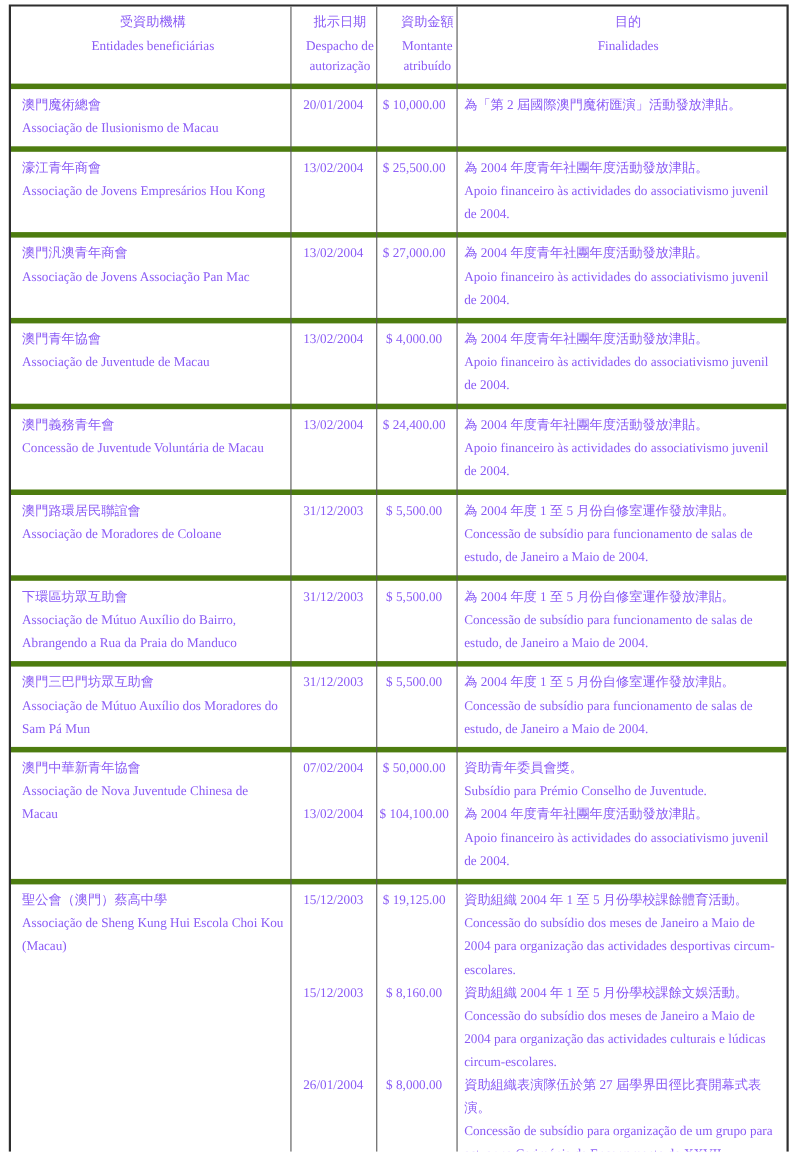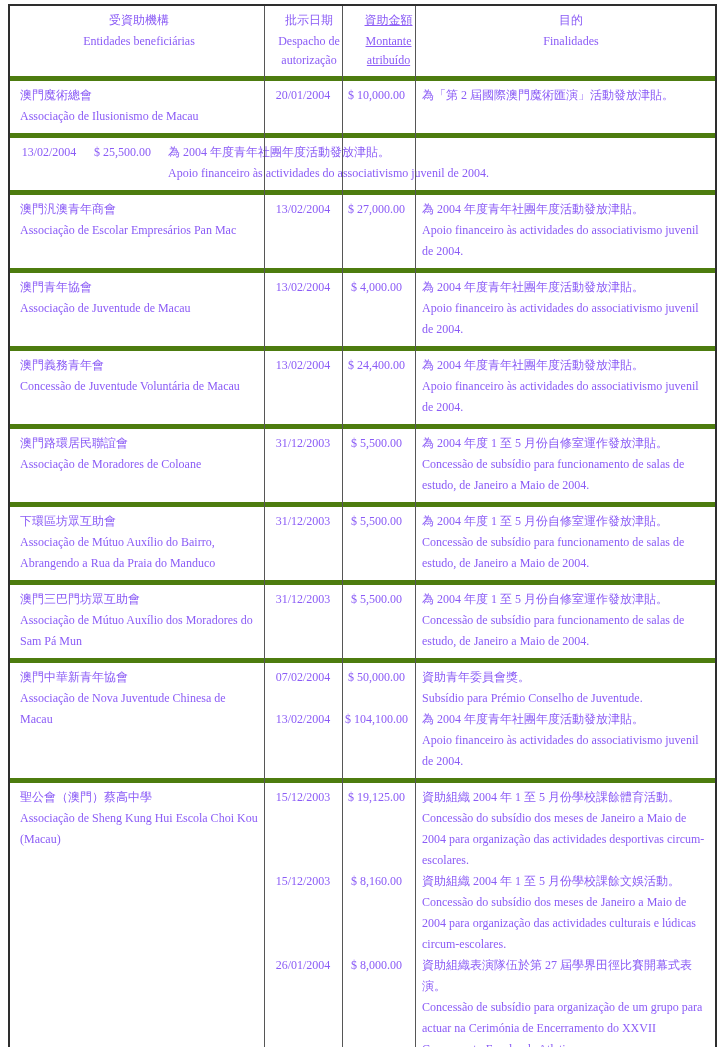--- a/index.html
+++ b/index.html
@@ -32,21 +32,21 @@
     z-index: 2;
   }
   .vline-1 { left: 254px; }
   .vline-2 { left: 332px; }
   .vline-3 { left: 405px; }
   .hrow { display: flex; border-top: 1px solid #454545; align-items: stretch; }
   .hrow.first { border-top: none; }
   .hcell { text-align: center; padding: 5px 2px 6px 2px; line-height: 19px; }
   .hc1 { width: 254px; }
   .hc2 { width: 78px; }
-  .hc3 { width: 73px; text-decoration: underline; }
+  .hc3 { width: 73px; }
   .hc4 { flex: 1; }
   .row { display: flex; border-top: 5px solid #4d7c0f; align-items: stretch; }
   .name-cell { width: 254px; padding: 4px 6px 6px 10px; box-sizing: border-box; }
   .entries { flex: 1; display: flex; flex-direction: column; }
   .entry { display: flex; align-items: stretch; }
   .date-cell {
     width: 78px; box-sizing: border-box;
     text-align: center; white-space: nowrap; padding-top: 0;
   }
   .amount-cell {
@@ -99,36 +99,40 @@
     <div class="date-cell">20/01/2004</div>
     <div class="amount-cell">$ 10,000.00</div>
     <div class="purpose-cell">
       <div class="zh-line">為「第 2 屆國際澳門魔術匯演」活動發放津貼。</div>
     </div>
   </div>
 </div>
   </div>
 
   <div class="row">
+    <div class="name-cell">
+      <div class="zh-line">濠江青年商會</div>
+      <div class="pt-line">Associação de Jovens Empresários Hou Kong</div>
+    </div>
     <div class="entries">
   <div class="entry">
     <div class="date-cell">13/02/2004</div>
     <div class="amount-cell">$ 25,500.00</div>
     <div class="purpose-cell">
       <div class="zh-line">為 2004 年度青年社團年度活動發放津貼。</div>
       <div class="pt-line">Apoio financeiro às actividades do associativismo juvenil de 2004.</div>
     </div>
   </div>
 </div>
   </div>
 
   <div class="row">
     <div class="name-cell">
       <div class="zh-line">澳門汎澳青年商會</div>
-      <div class="pt-line">Associação de Escolar Empresários Pan Mac</div>
+      <div class="pt-line">Associação de Jovens Associação Pan Mac</div>
     </div>
     <div class="entries">
   <div class="entry">
     <div class="date-cell">13/02/2004</div>
     <div class="amount-cell">$ 27,000.00</div>
     <div class="purpose-cell">
       <div class="zh-line">為 2004 年度青年社團年度活動發放津貼。</div>
       <div class="pt-line">Apoio financeiro às actividades do associativismo juvenil de 2004.</div>
     </div>
   </div>

